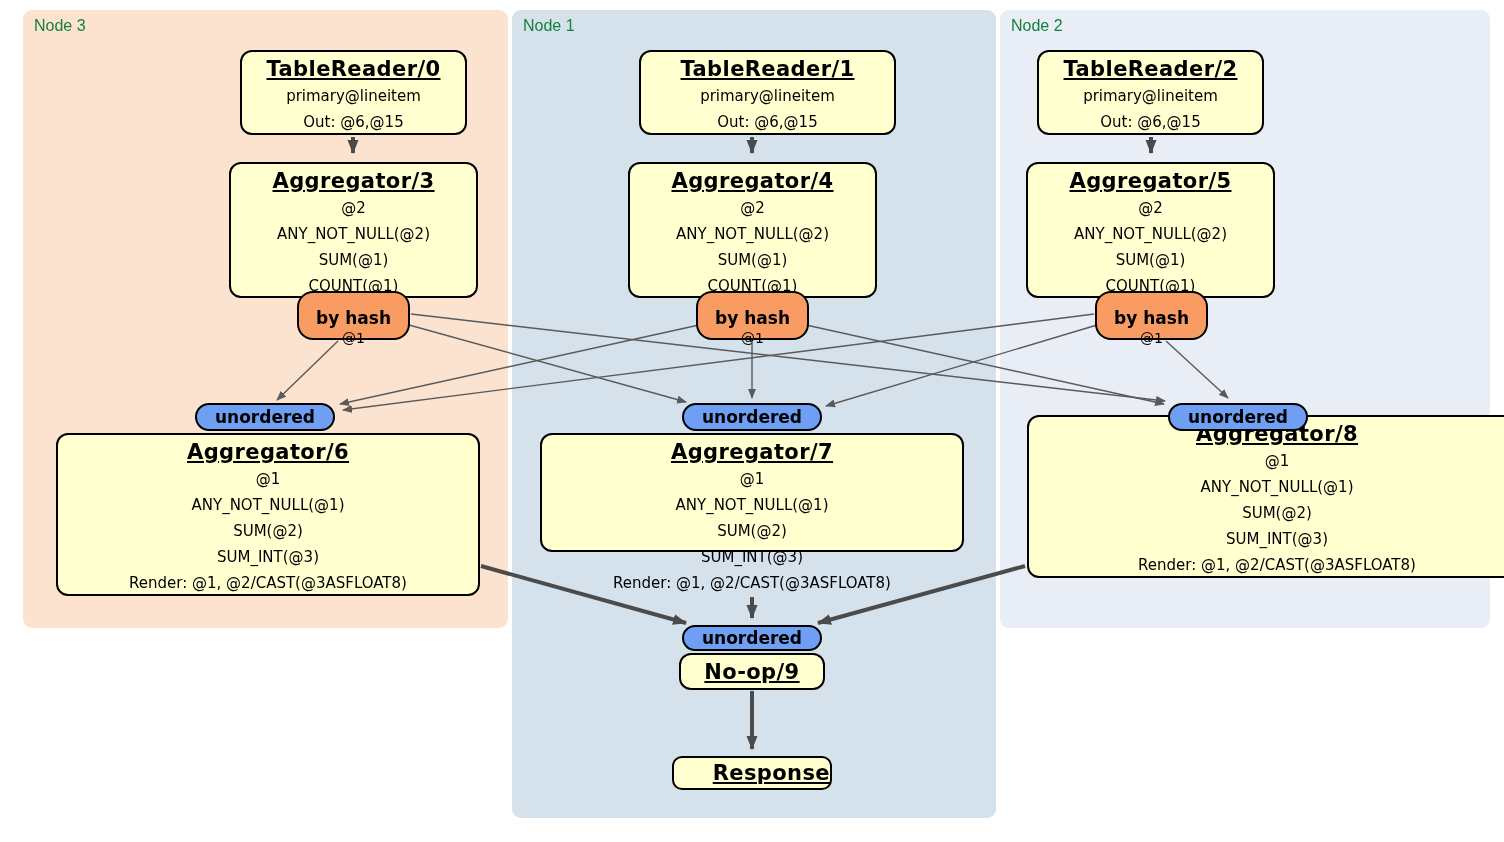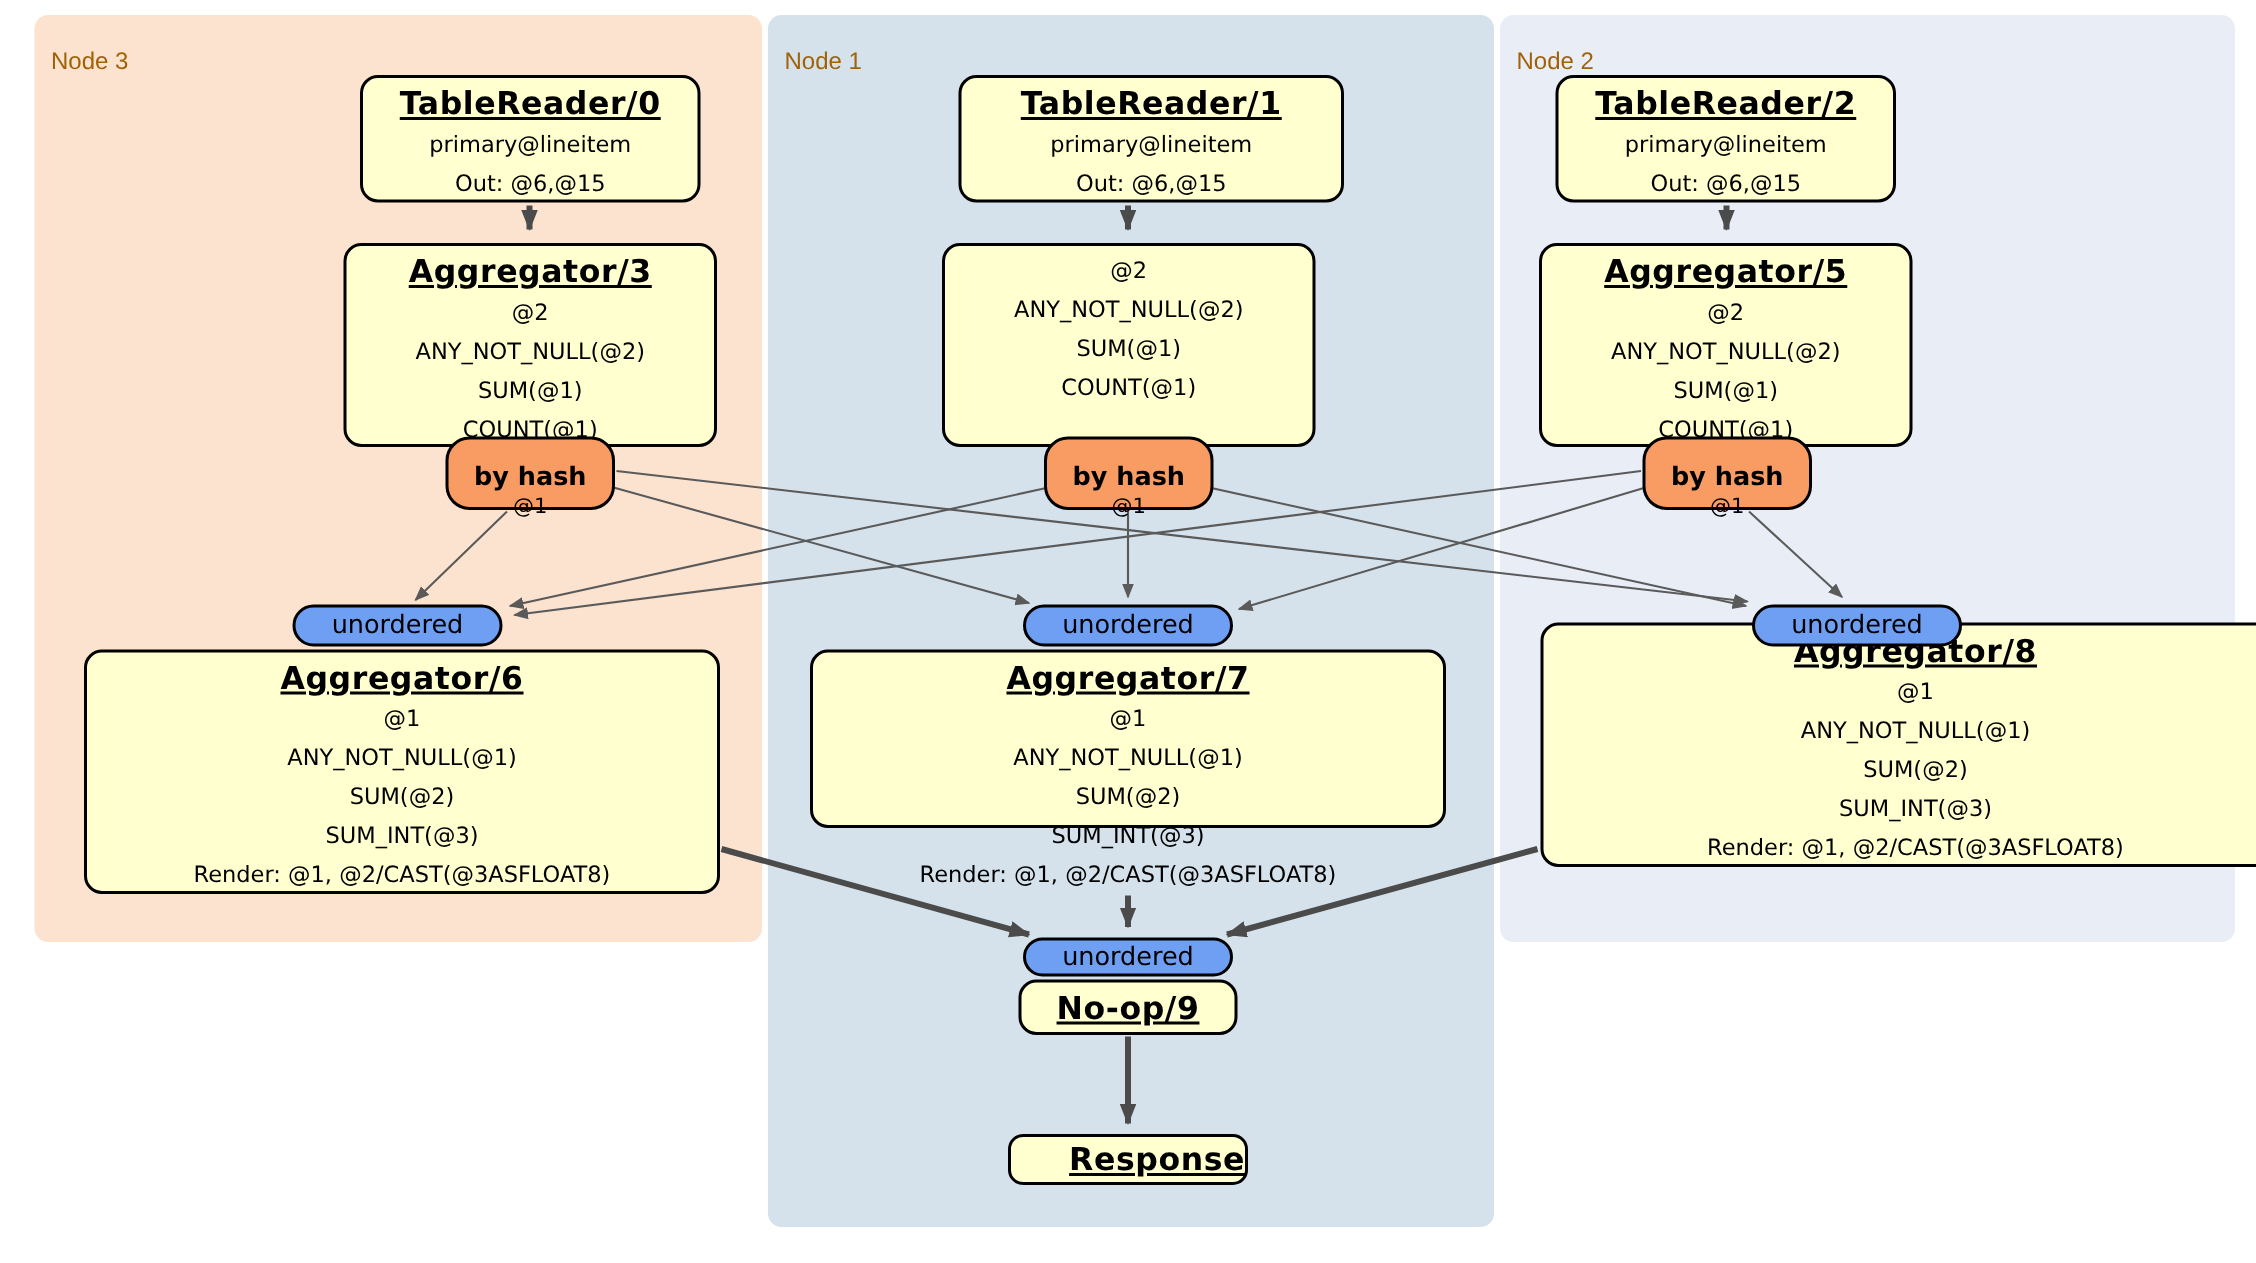--- a/index.html
+++ b/index.html
@@ -9,21 +9,21 @@
     --edge:#4B4B4B; --text:#000000;
   }
   html,body{margin:0;padding:0;background:#ffffff;}
   .canvas{position:relative;width:1504px;height:842px;background:#ffffff;overflow:hidden;
           font-family:"DejaVu Sans",sans-serif;color:var(--text);}
   
   .group{position:absolute;border-radius:9px;z-index:0;}
   #gnode3{left:23px;top:10px;width:485px;height:618px;background:var(--node3-bg);}
   #gnode1{left:512px;top:10px;width:484px;height:808px;background:var(--node1-bg);}
   #gnode2{left:1000px;top:10px;width:490px;height:618px;background:var(--node2-bg);}
-  .group-label{position:absolute;left:11px;top:23px;font:16px "Liberation Sans",sans-serif;color:#a16207;}
+  .group-label{position:absolute;left:11px;top:7px;font:16px "Liberation Sans",sans-serif;color:#15803d;}
   
   svg.edges{position:absolute;left:0;top:0;z-index:1;}
   .e-thick{stroke:var(--edge);stroke-width:4;}
   .e-thin{stroke:#5a5a5a;stroke-width:1.4;}
   
   .pnode{position:absolute;background:var(--box-bg);border:2px solid var(--box-border);
          border-radius:12px;z-index:2;text-align:center;padding-top:3px;box-sizing:border-box;}
   .pn-title{font-weight:bold;font-size:21px;line-height:28px;letter-spacing:.4px;text-decoration:underline;}
   .pn-line{font-size:15px;line-height:26px;}
   #tr0{left:240px;top:50px;width:227px;height:85px;}
@@ -41,21 +41,21 @@
   .router{position:absolute;background:var(--router-bg);border:2px solid #000;border-radius:16px;
           z-index:3;text-align:center;box-sizing:border-box;padding-top:14px;}
   .router-title{font-weight:bold;font-size:17px;line-height:22px;}
   .router-sub{font-size:14px;line-height:18px;}
   #hash3{left:297px;top:291px;width:113px;height:49px;}
   #hash4{left:696px;top:291px;width:113px;height:49px;}
   #hash5{left:1095px;top:291px;width:113px;height:49px;}
   
   .stream{position:absolute;background:var(--stream-bg);border:2px solid #000;border-radius:15px;
           z-index:3;text-align:center;box-sizing:border-box;display:flex;align-items:center;justify-content:center;
-          font-weight:normal;font-size:17px;}
+          font-weight:bold;font-size:17px;}
   #u6{left:195px;top:403px;width:140px;height:28px;}
   #u7{left:682px;top:403px;width:140px;height:28px;}
   #u8{left:1168px;top:403px;width:140px;height:28px;}
   #u9{left:682px;top:625px;width:140px;height:26px;}
 </style>
 </head>
 <body>
 
 <div class="canvas">
 
@@ -127,20 +127,21 @@
     <div class="pn-line">SUM_INT(@3)</div>
     <div class="pn-line">Render: @1, @2/CAST(@3ASFLOAT8)</div>
   </div>
 
   <div class="pnode" id="tr1">
     <div class="pn-title">TableReader/1</div>
     <div class="pn-line">primary@lineitem</div>
     <div class="pn-line">Out: @6,@15</div>
   </div>
   <div class="pnode" id="agg4">
+    <div class="pn-title">Aggregator/4</div>
     <div class="pn-line">@2</div>
     <div class="pn-line">ANY_NOT_NULL(@2)</div>
     <div class="pn-line">SUM(@1)</div>
     <div class="pn-line">COUNT(@1)</div>
   </div>
   <div class="router" id="hash4">
     <div class="router-title">by hash</div>
     <div class="router-sub">@1</div>
   </div>
   <div class="stream" id="u7">

